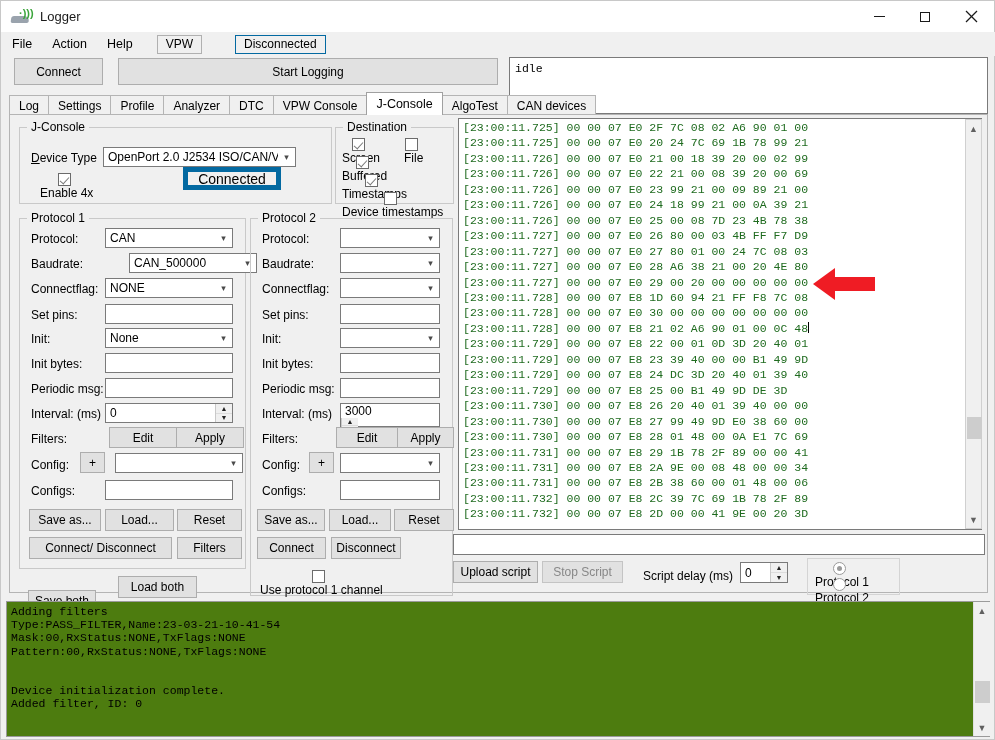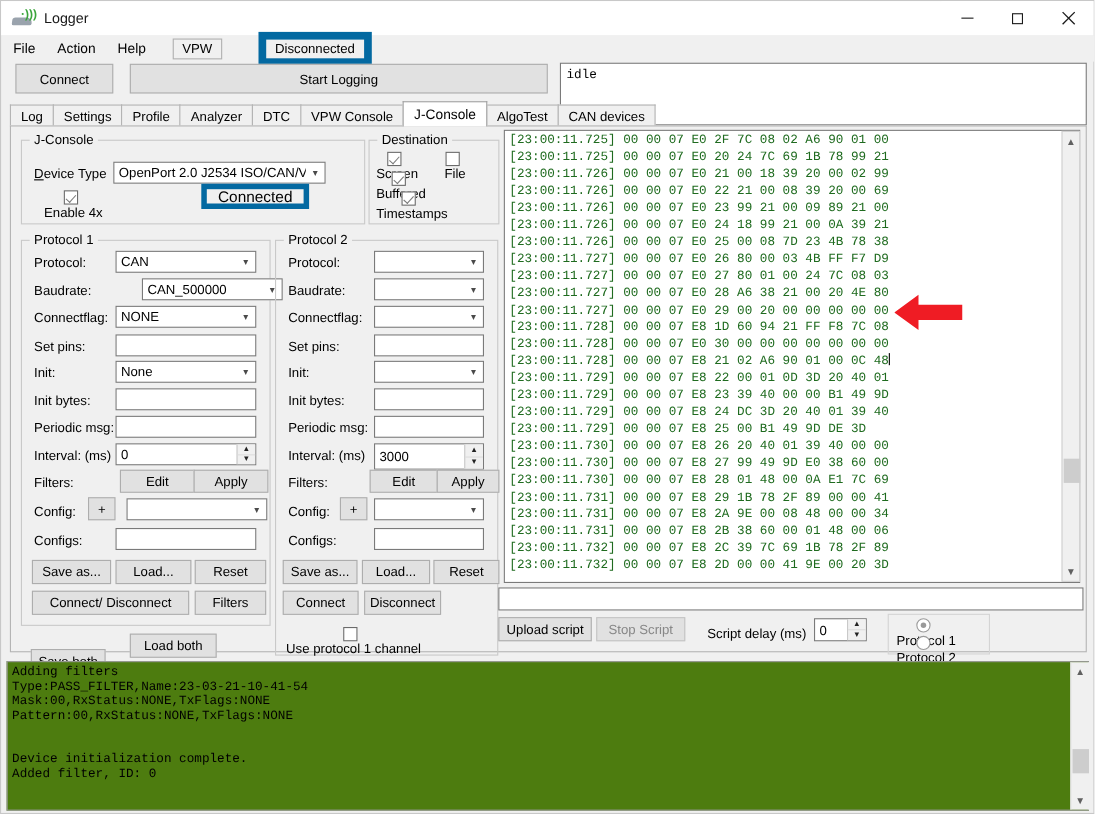--- a/index.html
+++ b/index.html
@@ -52,21 +52,21 @@
   .menurow {
     position: absolute; left: 1px; top: 31px; width: 993px; height: 24px;
     background: #f0f0f0; display: flex; align-items: center;
   }
   .menuitem { padding: 2px 10px; font-size: 12.5px; color: #000; }
   .vpw-box {
     margin-left: 14px; border: 1px solid #b0b0b0; background: #f0f0f0;
     padding: 1px 8px; font-size: 12px; line-height: 15px;
   }
   .disc-box {
-    margin-left: 33px; border: 7px solid #0369a1; background: #f0f0f0;
+    margin-left: 33px; border: 1px solid #0369a1; background: #f0f0f0;
     padding: 1px 8px; font-size: 12px; line-height: 15px;
   }
 
   
   .btn {
     background: #e1e1e1; border: 1px solid #adadad; color: #000;
     font-family: "Liberation Sans", sans-serif; font-size: 12px;
     display: flex; align-items: center; justify-content: center;
     user-select: none;
   }
@@ -296,20 +296,24 @@
         <span>File</span>
       </div>
       <div class="cbrow" style="left:6px; top:28px;">
         <span class="cbox checked"></span>
         <span>Buffered</span>
       </div>
       <div class="cbrow" style="left:6px; top:46px;">
         <span class="cbox checked"></span>
         <span>Timestamps</span>
       </div>
+      <div class="cbrow" style="left:6px; top:64px;">
+        <span class="cbox"></span>
+        <span>Device timestamps</span>
+      </div>
     </div>
 
     <div class="group" style="left:9px; top:103px; width:227px; height:351px;">
       <div class="legend">Protocol 1</div>
 
       <div class="lbl" style="left:11px; top:13px;">Protocol:</div>
       <div class="combo" style="left:85px; top:9px; width:128px; height:20px;">
         <span class="val">CAN</span>
         <span class="arrow">▾</span>
       </div>
@@ -405,21 +409,21 @@
         <span class="arrow">▾</span>
       </div>
 
       <div class="lbl" style="left:11px; top:138px;">Init bytes:</div>
       <div class="txt" style="left:89px; top:134px; width:100px; height:20px;"></div>
 
       <div class="lbl" style="left:11px; top:163px;">Periodic msg:</div>
       <div class="txt" style="left:89px; top:159px; width:100px; height:20px;"></div>
 
       <div class="lbl" style="left:11px; top:188px;">Interval: (ms)</div>
-      <div class="spin" style="left:89px; top:184px; width:100px; height:24px;">
+      <div class="spin" style="left:89px; top:184px; width:100px; height:24px;flex-direction:column;">
         <span class="val">3000</span>
         <span class="arrows">
           <div>▲</div>
           <div>▼</div>
         </span>
       </div>
 
       <div class="lbl" style="left:11px; top:213px;">Filters:</div>
       <div class="btn" style="position:absolute; left:85px; top:208px; width:62px; height:21px;">Edit</div>
       <div class="btn" style="position:absolute; left:146px; top:208px; width:57px; height:21px;">Apply</div>

